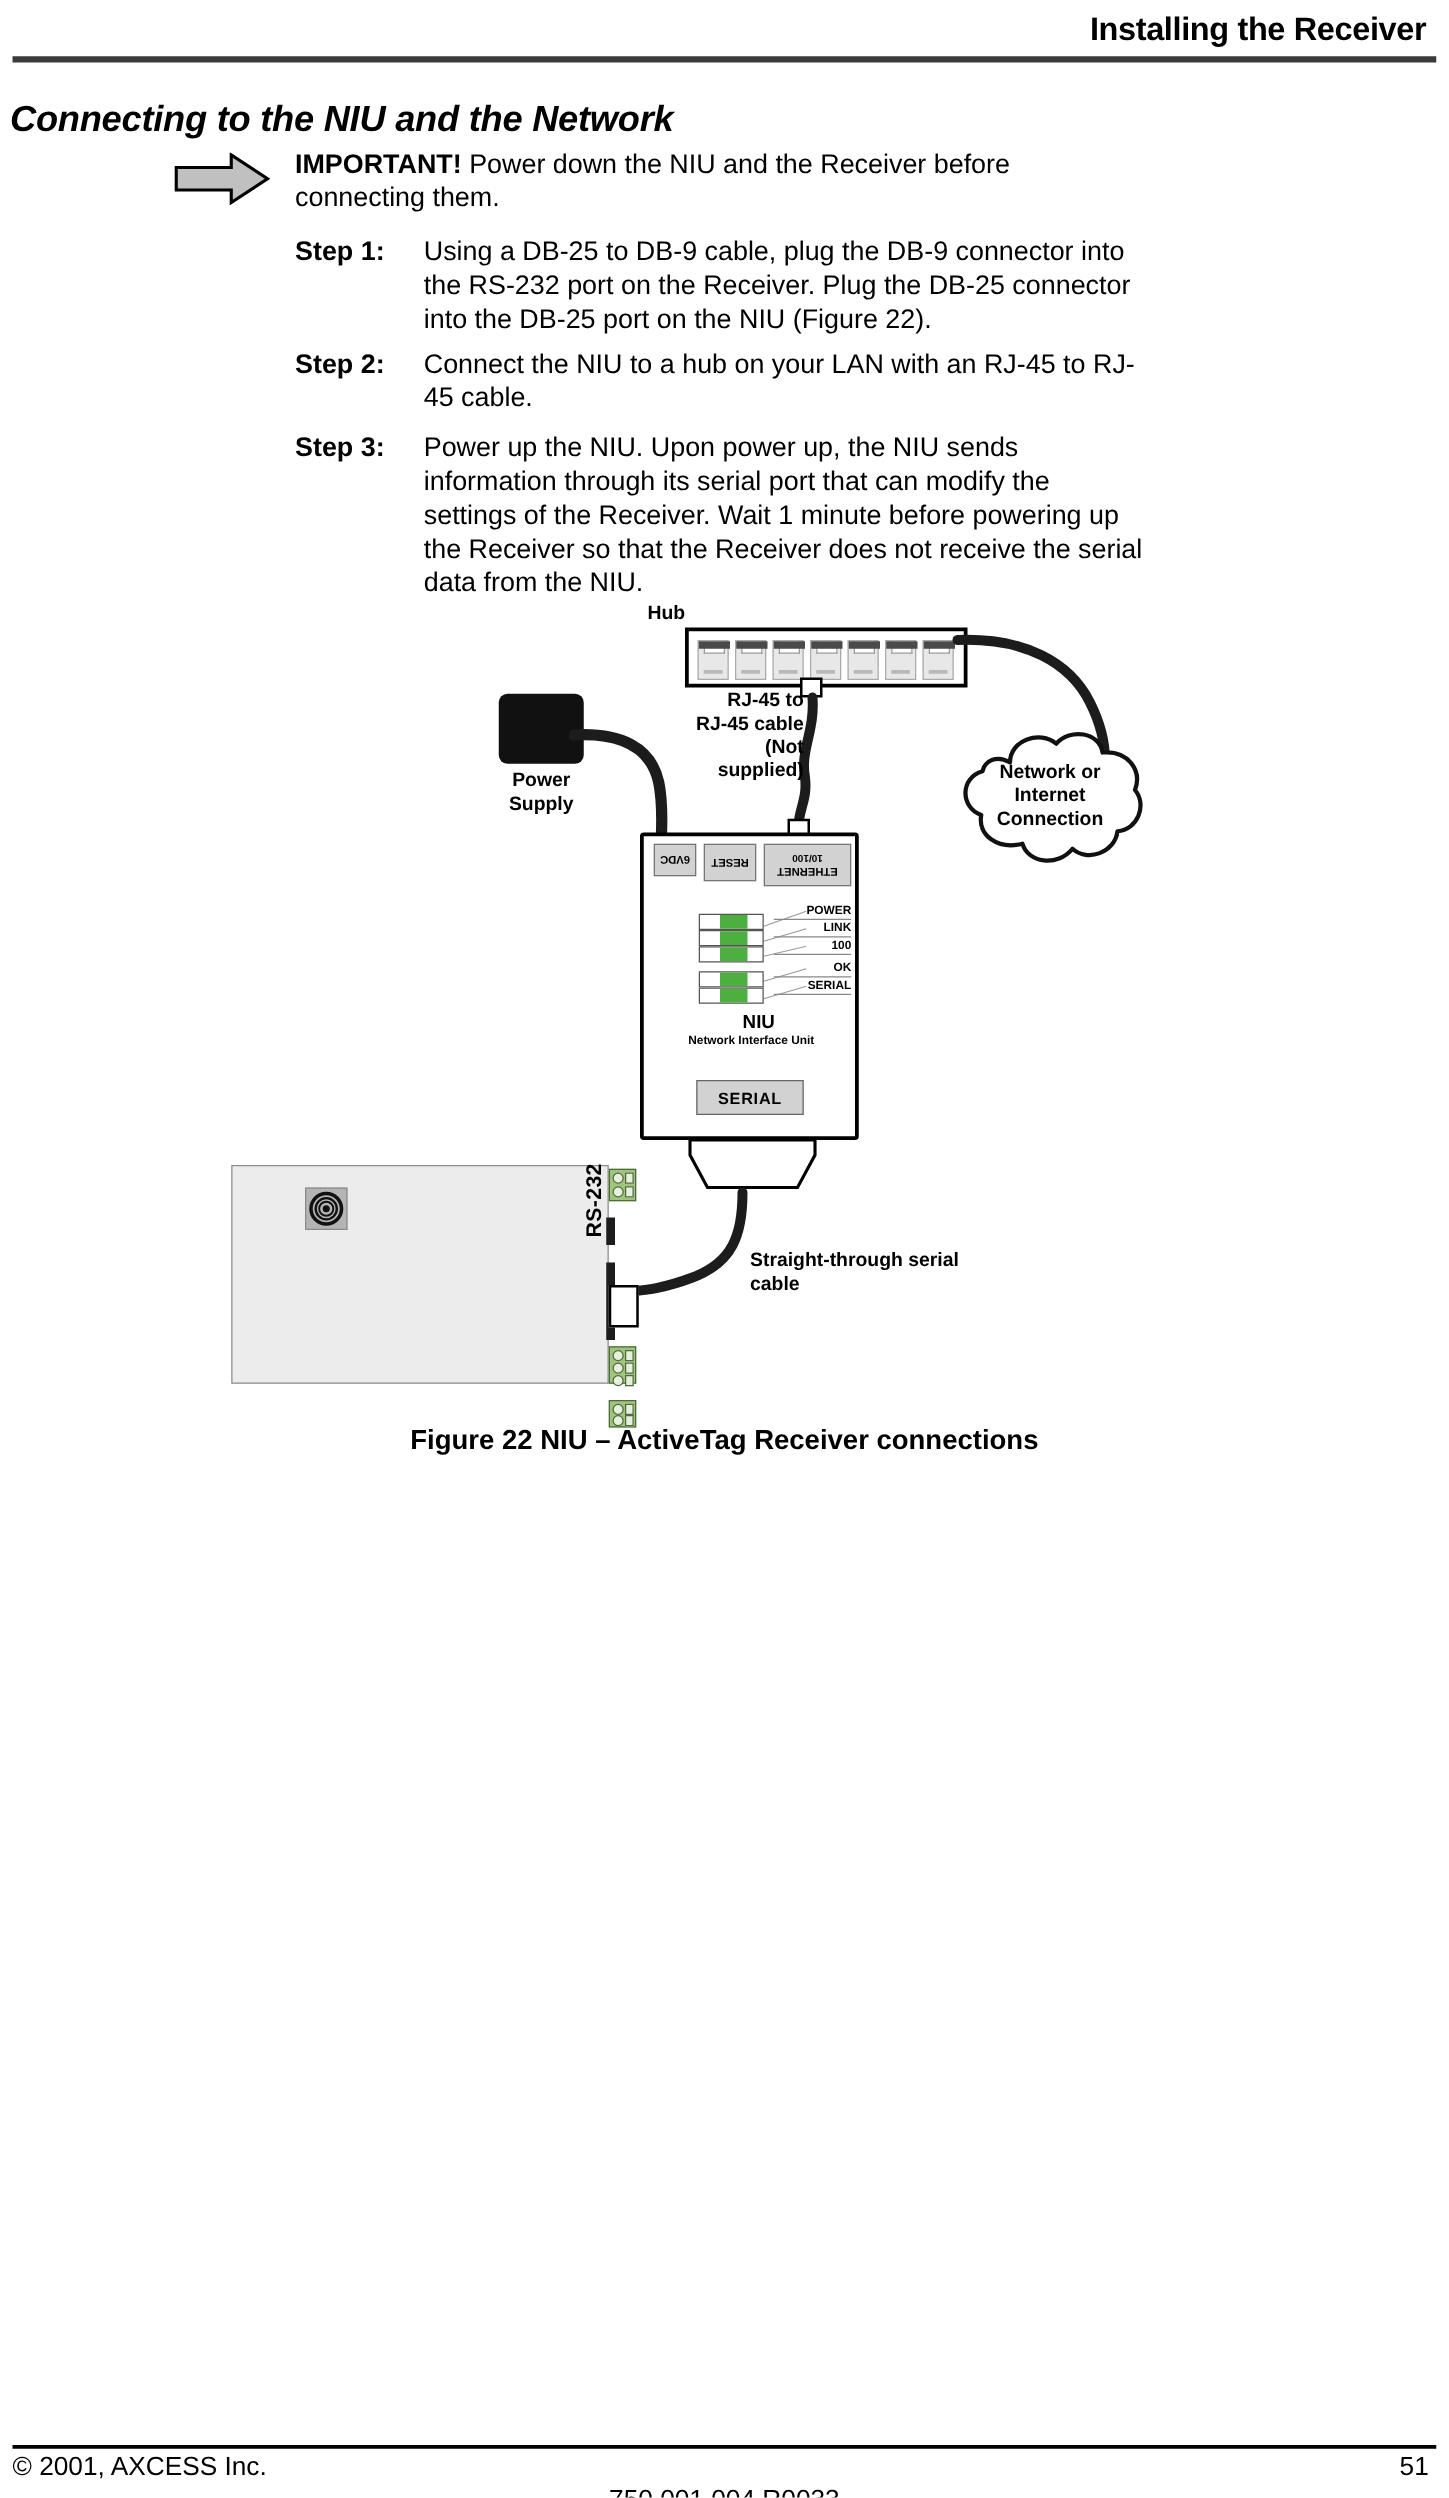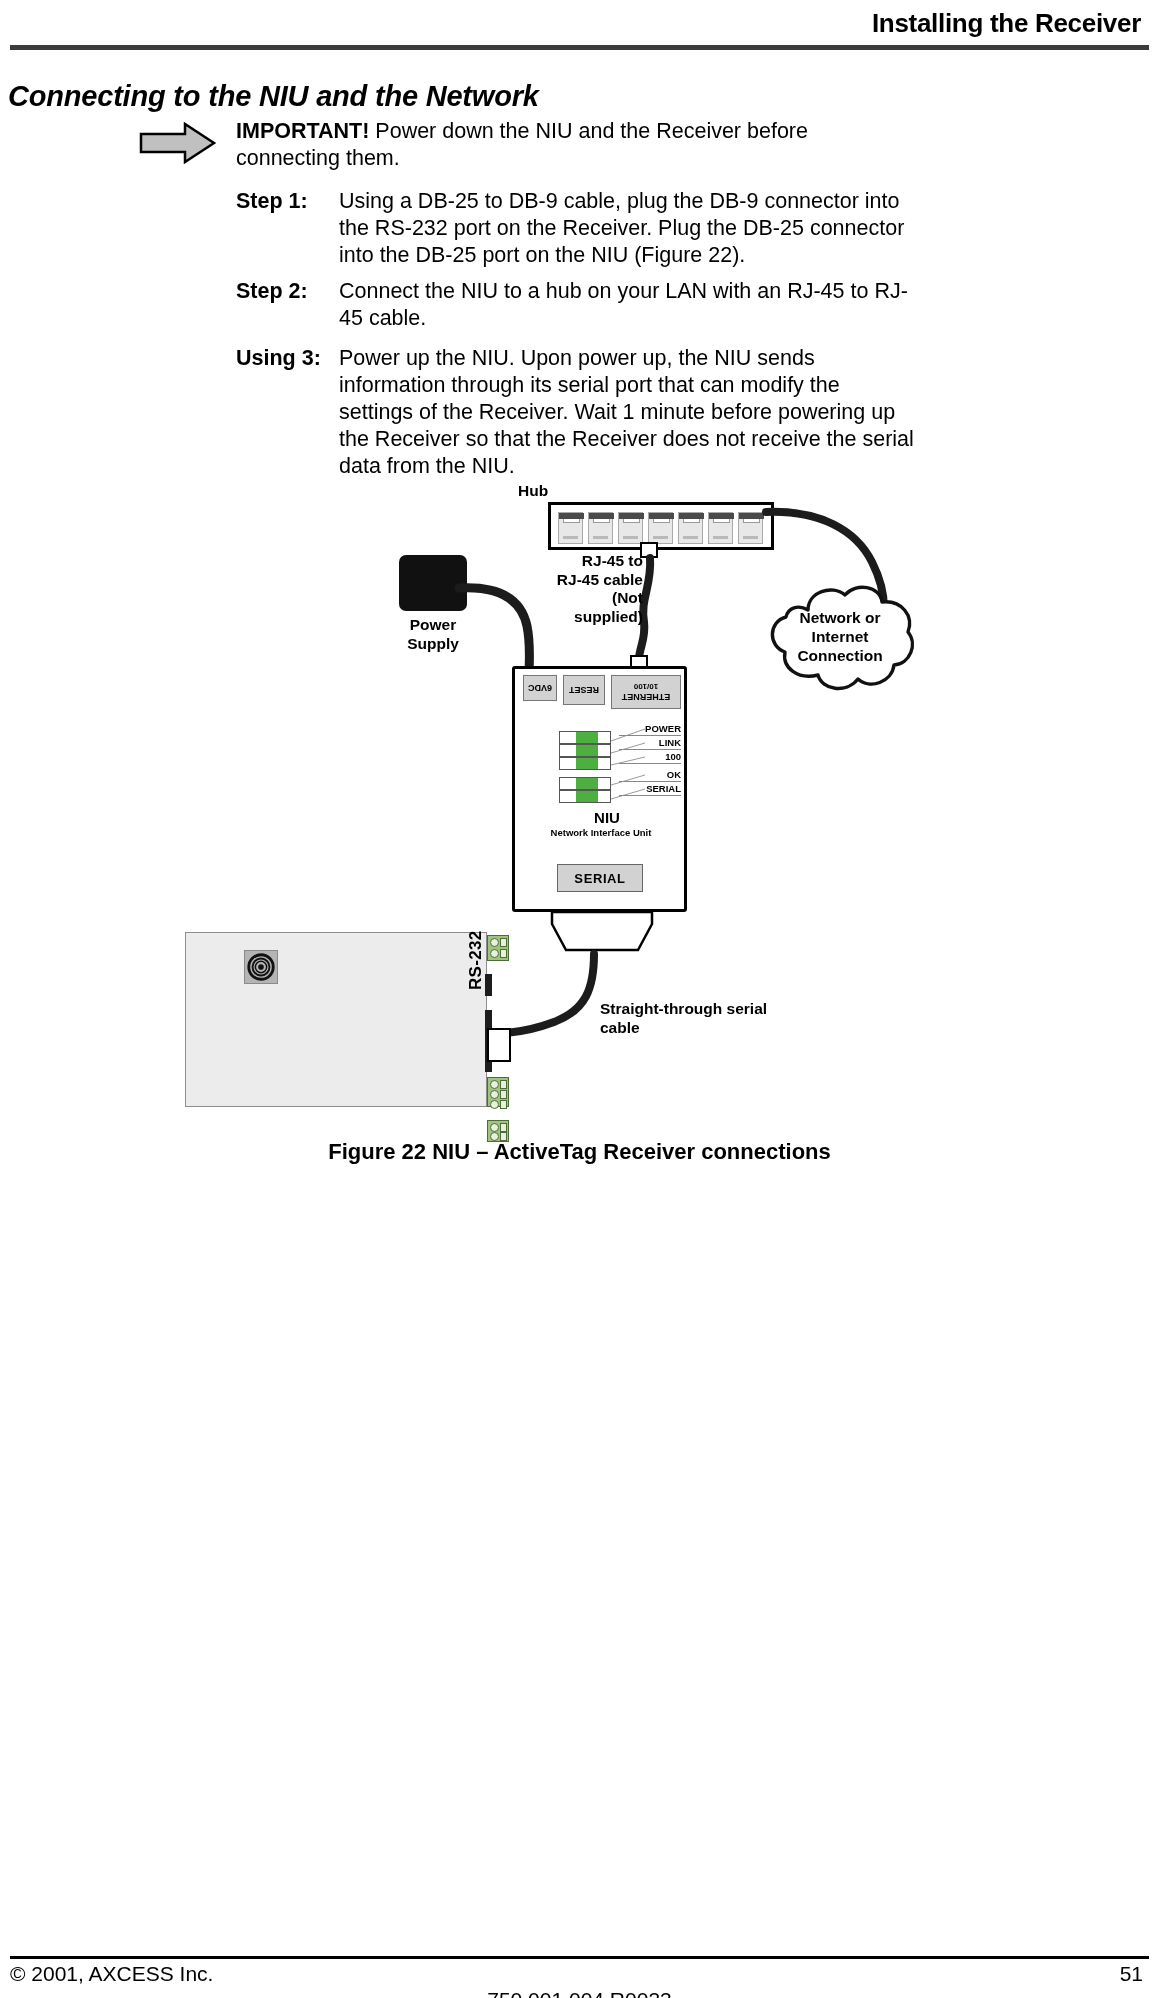--- a/index.html
+++ b/index.html
@@ -214,21 +214,21 @@
   <div class="step-label">Step 1:</div>
   <div class="step-text" style="width:586px;">Using a DB-25 to DB-9 cable, plug the DB-9 connector into the RS-232 port on the Receiver. Plug the DB-25 connector into the DB-25 port on the NIU (Figure 22).</div>
 </div>
 
 <div class="step" id="step-2" style="left:236px; top:278px; width:690px;">
   <div class="step-label">Step 2:</div>
   <div class="step-text" style="width:570px;">Connect the NIU to a hub on your LAN with an RJ-45 to RJ-45 cable.</div>
 </div>
 
 <div class="step" id="step-3" style="left:236px; top:345px; width:690px;">
-  <div class="step-label">Using 3:</div>
+  <div class="step-label">Step 3:</div>
   <div class="step-text" style="width:578px;">Power up the NIU. Upon power up, the NIU sends information through its serial port that can modify the settings of the Receiver. Wait 1 minute before powering up the Receiver so that the Receiver does not receive the serial data from the NIU.</div>
 </div>
 
 <div id="figure">
 
   <div class="fig-label" style="left:518px; top:2px; width:100px; text-align:left;">Hub</div>
   <div id="hub-box">
     <div class="hub-port" style="left:7px;">
         <div class="hub-port-cap"></div>
       </div>

